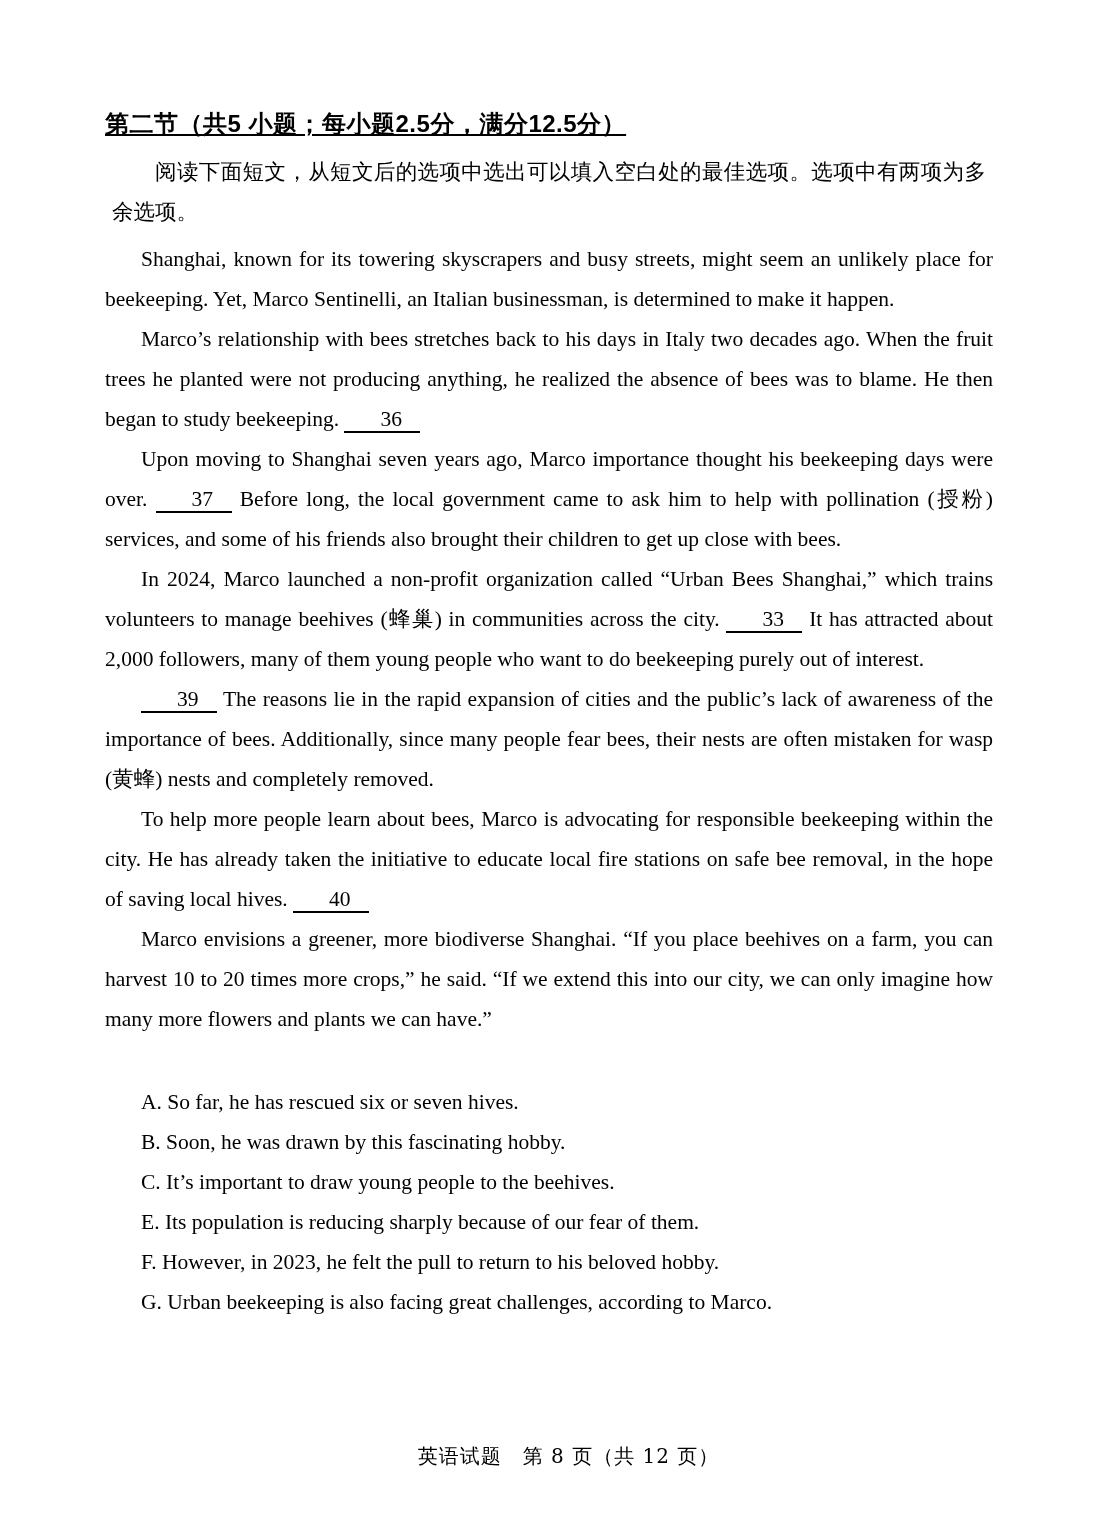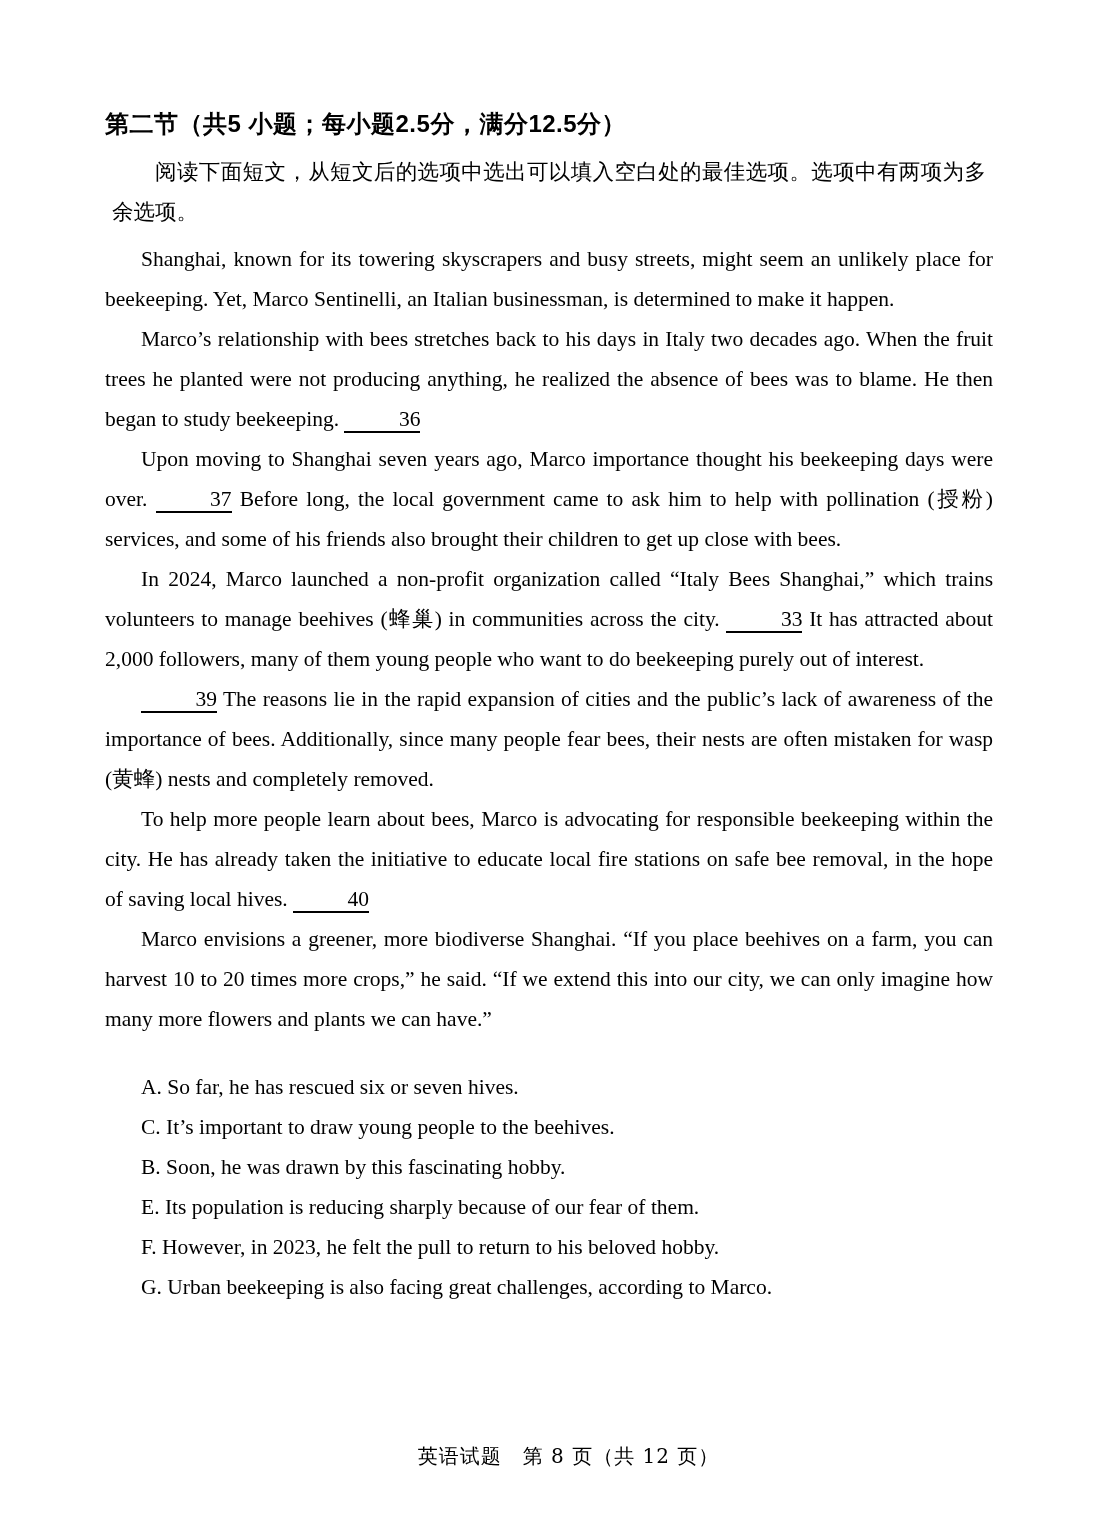--- a/index.html
+++ b/index.html
@@ -20,40 +20,41 @@
     line-height: 40px;
     overflow: hidden;
   }
   .heading {
     font-family: "Liberation Sans", "DejaVu Sans", sans-serif;
     font-size: 24px;
     font-weight: bold;
     line-height: 32px;
     margin: 0 0 12px 0;
     letter-spacing: 0.5px;
+    text-decoration: underline;
   }
   .instructions {
     margin: 7px;
     text-indent: 2em;
     text-align: justify;
   }
   .para {
     margin: 0;
     text-indent: 36px;
     text-align: justify;
   }
   .blank {
     display: inline-block;
     min-width: 76px;
-    text-align: right;
+    text-align: left;
     border-bottom: 2px solid #000;
     line-height: 24px;
   }
   .options {
-    margin-top: 28px;
+    margin-top: 43px;
   }
   .option {
     margin: 0 0 0 36px;
     line-height: 40px;
   }
   .footer {
     position: absolute;
     left: 0;
     bottom: 60px;
     width: 100%;
@@ -67,27 +68,27 @@
 </head>
 <body>
 
 <div class="page">
   <h2 class="heading">第二节（共5 小题；每小题2.5分，满分12.5分）</h2>
   <p class="instructions">阅读下面短文，从短文后的选项中选出可以填入空白处的最佳选项。选项中有两项为多余选项。</p>
   <div id="passage">
       <p class="para"><span>Shanghai, known for its towering skyscrapers and busy streets, might seem an unlikely place for beekeeping. Yet, Marco Sentinelli, an Italian businessman, is determined to make it happen.</span></p>
       <p class="para"><span>Marco’s relationship with bees stretches back to his days in Italy two decades ago. When the fruit trees he planted were not producing anything, he realized the absence of bees was to blame. He then began to study beekeeping. </span><span class="blank">36</span></p>
       <p class="para"><span>Upon moving to Shanghai seven years ago, Marco importance thought his beekeeping days were over. </span><span class="blank">37</span><span> Before long, the local government came to ask him to help with pollination (授粉) services, and some of his friends also brought their children to get up close with bees.</span></p>
-      <p class="para"><span>In 2024, Marco launched a non-profit organization called “Italy Bees Shanghai,” which trains volunteers to manage beehives (蜂巢) in communities across the city. </span><span class="blank">33</span><span> It has attracted about 2,000 followers, many of them young people who want to do beekeeping purely out of interest.</span></p>
+      <p class="para"><span>In 2024, Marco launched a non-profit organization called “Urban Bees Shanghai,” which trains volunteers to manage beehives (蜂巢) in communities across the city. </span><span class="blank">33</span><span> It has attracted about 2,000 followers, many of them young people who want to do beekeeping purely out of interest.</span></p>
       <p class="para"><span class="blank">39</span><span> The reasons lie in the rapid expansion of cities and the public’s lack of awareness of the importance of bees. Additionally, since many people fear bees, their nests are often mistaken for wasp (黄蜂) nests and completely removed.</span></p>
       <p class="para"><span>To help more people learn about bees, Marco is advocating for responsible beekeeping within the city. He has already taken the initiative to educate local fire stations on safe bee removal, in the hope of saving local hives. </span><span class="blank">40</span></p>
       <p class="para"><span>Marco envisions a greener, more biodiverse Shanghai. “If you place beehives on a farm, you can harvest 10 to 20 times more crops,” he said. “If we extend this into our city, we can only imagine how many more flowers and plants we can have.”</span></p>
     </div>
   <div id="options" class="options">
       <p class="option"><span>A. </span><span>So far, he has rescued six or seven hives.</span></p>
+      <p class="option"><span>B. </span><span>Soon, he was drawn by this fascinating hobby.</span></p>
       <p class="option"><span>C. </span><span>It’s important to draw young people to the beehives.</span></p>
-      <p class="option"><span>B. </span><span>Soon, he was drawn by this fascinating hobby.</span></p>
       <p class="option"><span>E. </span><span>Its population is reducing sharply because of our fear of them.</span></p>
       <p class="option"><span>F. </span><span>However, in 2023, he felt the pull to return to his beloved hobby.</span></p>
       <p class="option"><span>G. </span><span>Urban beekeeping is also facing great challenges, according to Marco.</span></p>
     </div>
   <div class="footer">英语试题　第 8 页（共 12 页）</div>
 </div>
 
 </body></html>

